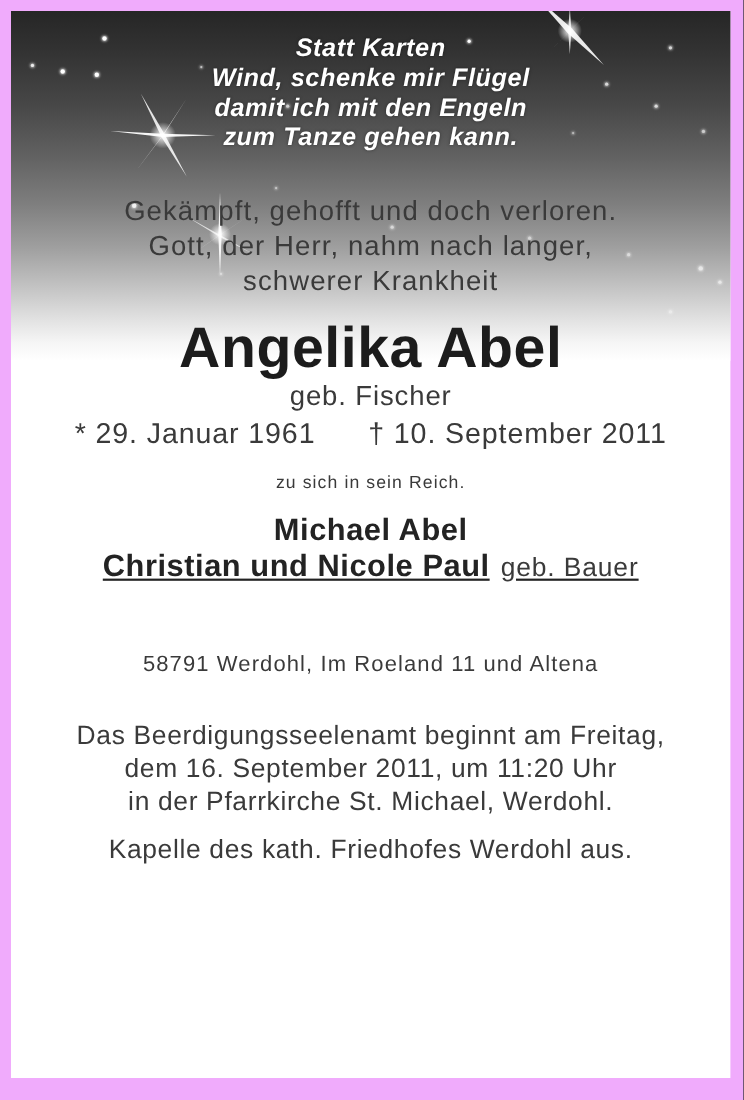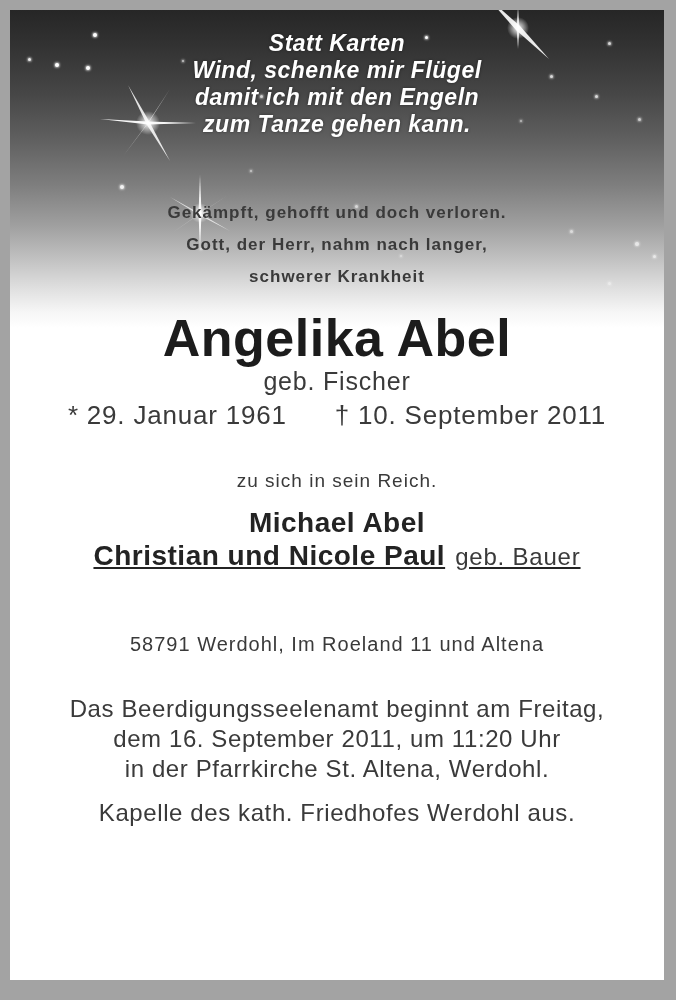--- a/index.html
+++ b/index.html
@@ -1,19 +1,19 @@
 <!DOCTYPE html>
 <html><head>
 <meta charset="utf-8">
 <style>
   html,body{margin:0;padding:0;background:#000;}
   .page{
     position:relative;
     width:676px;height:1000px;
-    background:#a3a3a3;
+    background:#f0abfc;
     box-sizing:border-box;
     padding:10px 12px 20px 10px;
     font-family:"Liberation Sans","DejaVu Sans",sans-serif;
     overflow:hidden;
   }
   .inner{
     position:relative;
     width:100%;height:100%;
     background-color:#ffffff;
     background-image:linear-gradient(to bottom,
@@ -29,25 +29,25 @@
   .flare{position:absolute;}
   .content{position:relative;z-index:2;text-align:center;color:#3c3c3c;}
   .epigraph{
     margin-top:20px;
     color:#ffffff;
     font-size:23px;line-height:27px;
     font-style:italic;font-weight:bold;
     letter-spacing:.5px;
     text-shadow:0 0 3px rgba(0,0,0,.45);
   }
-  .intro{margin-top:59px;font-size:17px;line-height:32px;letter-spacing:1px;color:#3a3a3a;font-weight:bold;}
+  .intro{margin-top:38px;font-size:25px;line-height:32px;letter-spacing:1px;color:#3a3a3a;}
   .deceased-name{margin-top:16px;font-size:52px;line-height:58px;font-weight:bold;color:#1c1c1c;letter-spacing:.5px;}
   .maiden{font-size:25px;line-height:28px;letter-spacing:.8px;color:#3a3a3a;}
   .dates{margin-top:6px;display:flex;justify-content:center;gap:48px;font-size:26px;line-height:28px;letter-spacing:.8px;color:#3a3a3a;}
-  .closing{margin-top:38px;font-size:19px;line-height:28px;letter-spacing:1px;color:#3a3a3a;}
+  .closing{margin-top:18px;font-size:16px;line-height:28px;letter-spacing:1px;color:#3a3a3a;}
   .farewell{margin-top:56px;font-size:25px;line-height:28px;letter-spacing:1px;color:#3a3a3a;}
   .mourner-1{margin-top:12px;font-size:28px;line-height:32px;font-weight:bold;color:#232323;letter-spacing:.5px;}
   .mourner-2{font-size:28px;line-height:34px;font-weight:bold;color:#232323;letter-spacing:.5px;text-decoration:underline;}
   .mourner-2 .suffix{font-weight:normal;font-size:24px;color:#3a3a3a;margin-left:10px;letter-spacing:.8px;}
   .address{margin-top:56px;font-size:20px;line-height:28px;letter-spacing:1px;color:#3a3a3a;}
   .service{margin-top:36px;font-size:24px;line-height:30px;letter-spacing:.6px;color:#3a3a3a;}
   .burial{margin-top:14px;font-size:24px;line-height:30px;letter-spacing:.6px;color:#3a3a3a;}
 </style>
 </head>
 <body>
@@ -151,21 +151,21 @@
       <div class="mourner-1">Michael Abel</div>
       <div class="mourner-2">
         <span>Christian und Nicole Paul</span><span class="suffix">geb. Bauer</span>
       </div>
 
       <div class="address">58791 Werdohl, Im Roeland 11 und Altena</div>
 
       <div class="service">
         <div>Das Beerdigungsseelenamt beginnt am Freitag,</div>
         <div>dem 16. September 2011, um 11:20 Uhr</div>
-        <div>in der Pfarrkirche St. Altena, Werdohl.</div>
+        <div>in der Pfarrkirche St. Michael, Werdohl.</div>
       </div>
 
       <div class="burial">
         <div>Kapelle des kath. Friedhofes Werdohl aus.</div>
       </div>
 
     </div>
   </div>
 </div>
 

